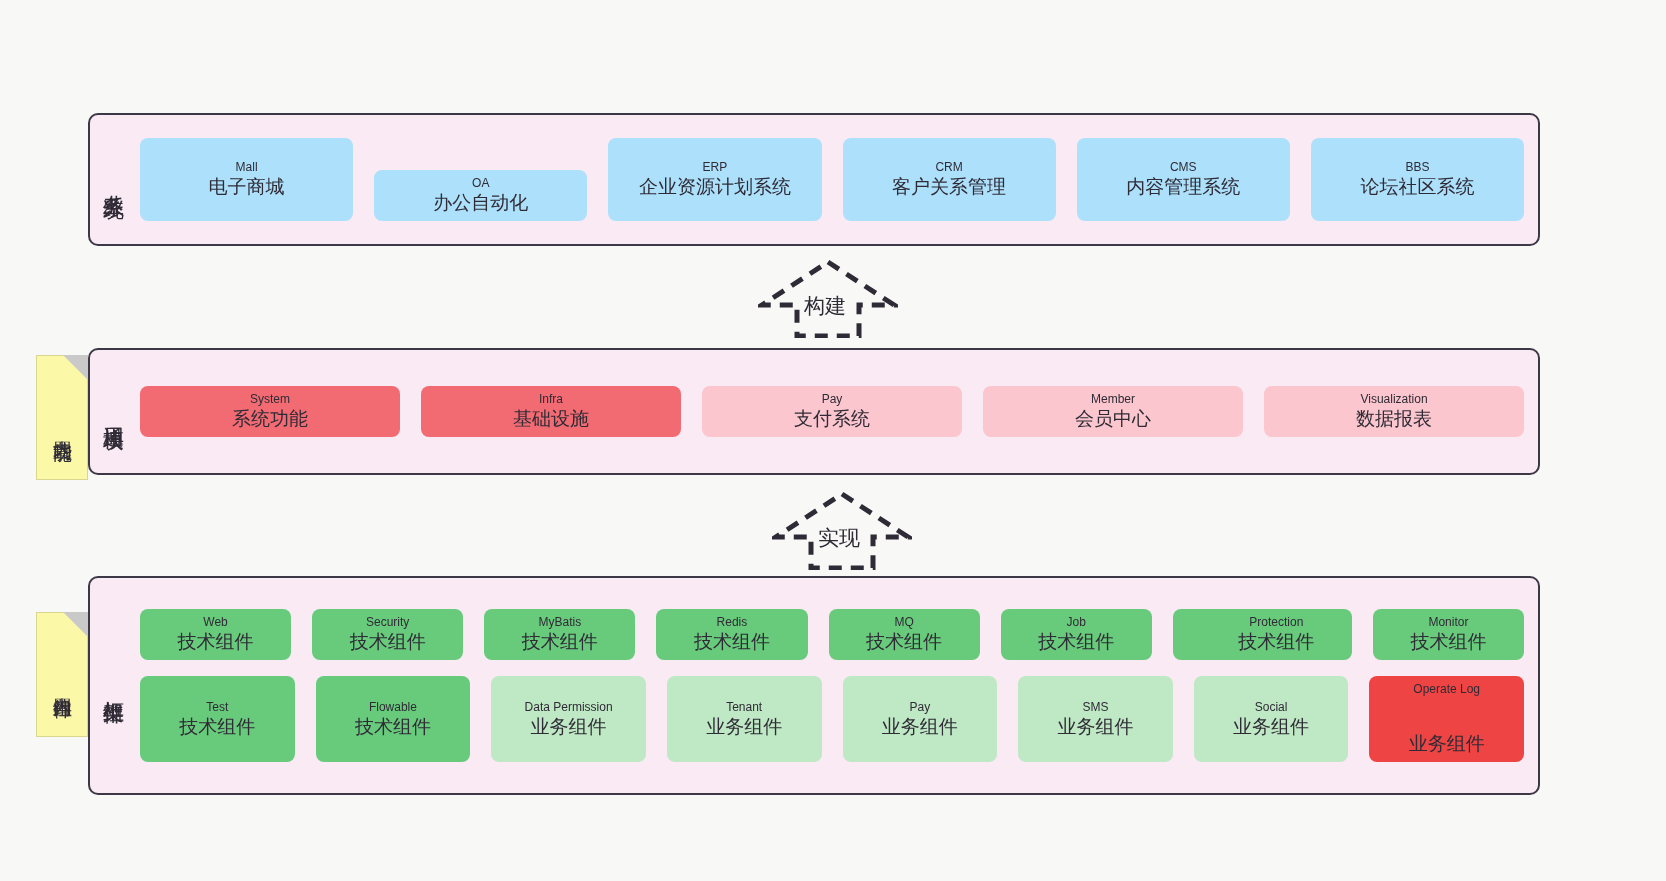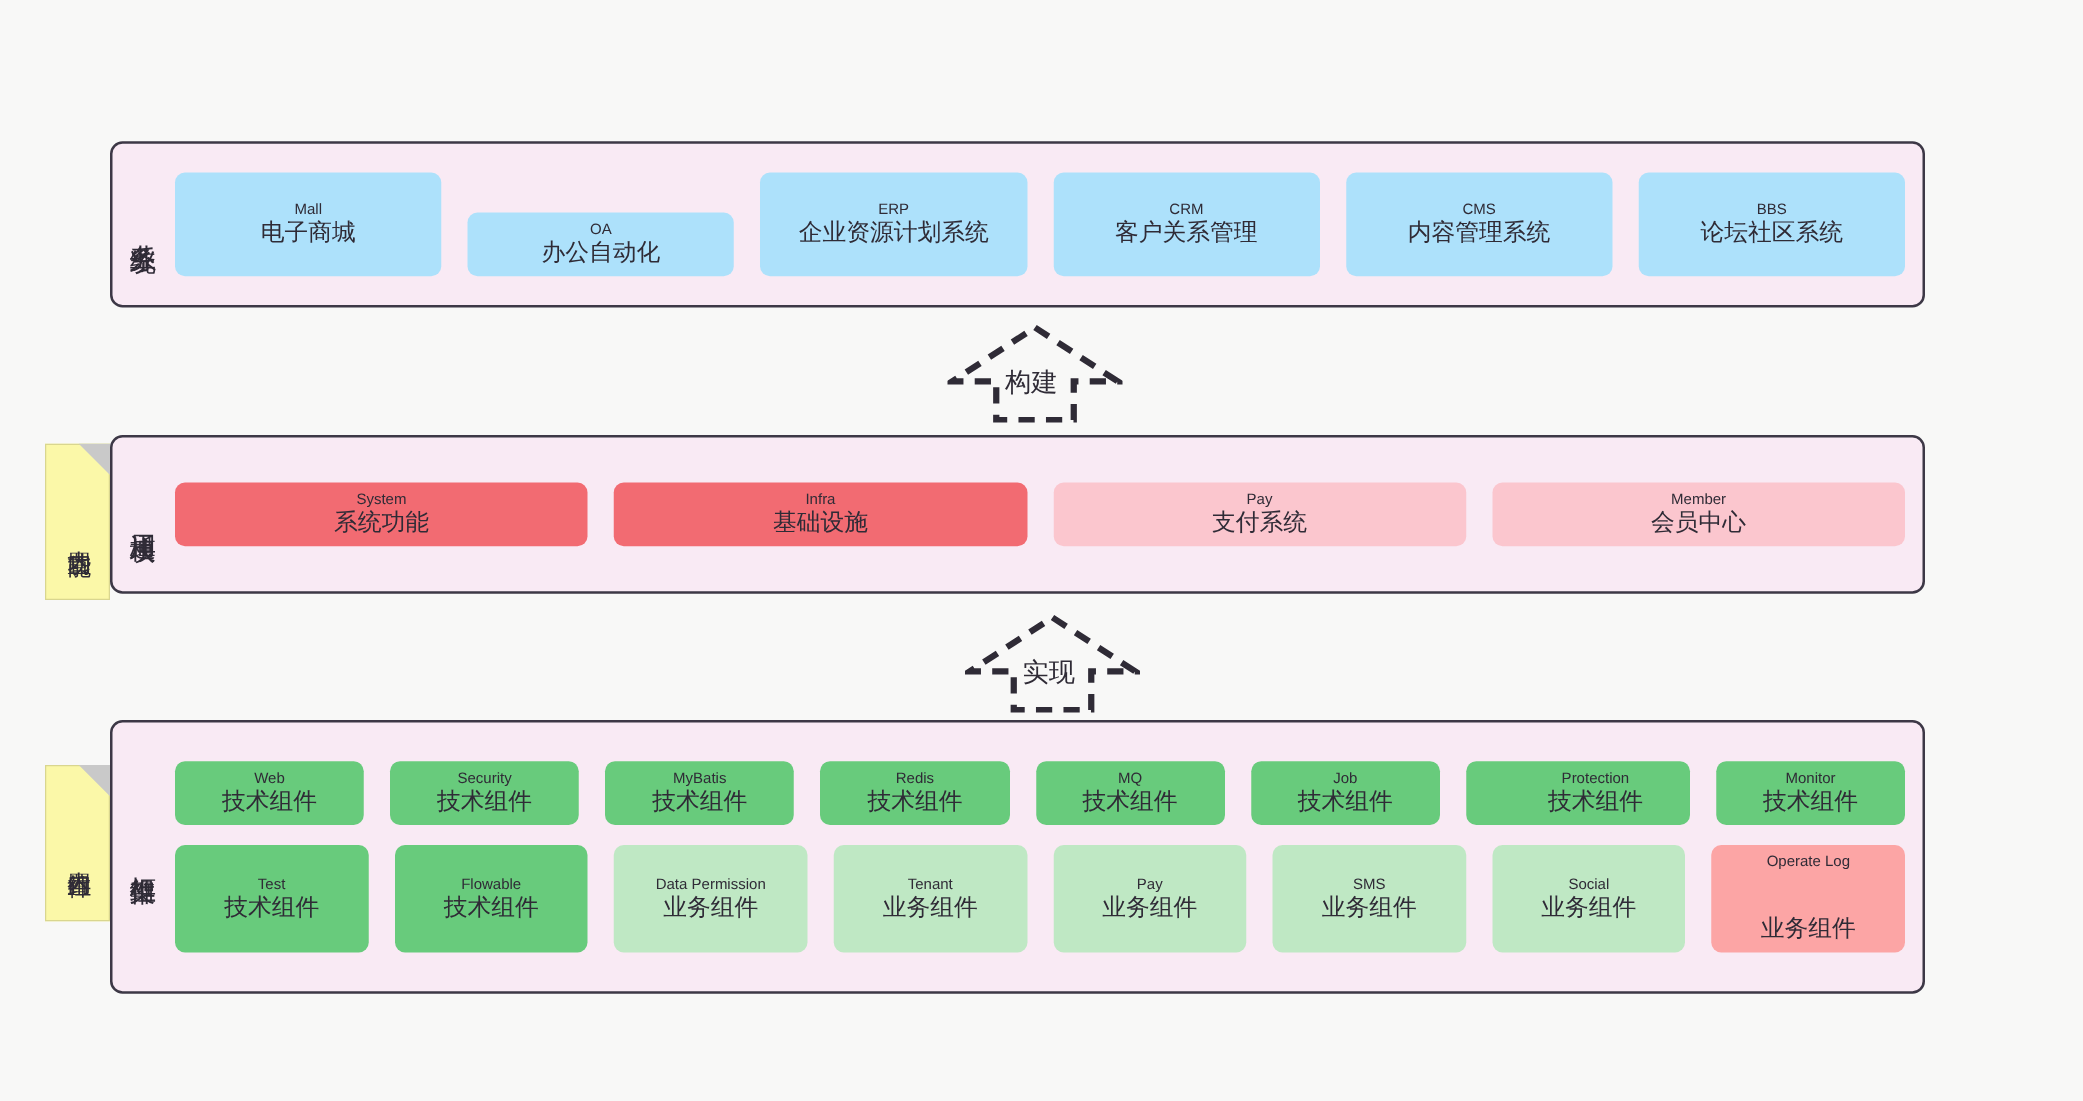--- a/index.html
+++ b/index.html
@@ -159,20 +159,24 @@
             <div class="cn">基础设施</div>
           </div>
           <div class="card" style="background: rgb(251, 198, 206);">
             <div class="en">Pay</div>
             <div class="cn">支付系统</div>
           </div>
           <div class="card" style="background: rgb(251, 198, 206);">
             <div class="en">Member</div>
             <div class="cn">会员中心</div>
           </div>
+          <div class="card" style="background: rgb(251, 198, 206);">
+            <div class="en">Visualization</div>
+            <div class="cn">数据报表</div>
+          </div>
         </div>
     </div>
   </div>
 
   <div class="arrow" style="left:772px; top:490px; width:140px; height:80px;">
     <svg width="140" height="80" viewBox="0 0 140 80">
       <path d="M70 4 L136 47 L101 47 L101 78 L39 78 L39 47 L4 47 Z" fill="none" stroke="#2f2b36" stroke-width="5" stroke-dasharray="13,9" stroke-linejoin="miter"></path>
     </svg>
     <span class="arrow-label" style="left:46px; top:34px;">实现</span>
   </div>
@@ -240,21 +244,21 @@
             <div class="cn">业务组件</div>
           </div>
           <div class="card" style="background: rgb(191, 232, 196);">
             <div class="en">SMS</div>
             <div class="cn">业务组件</div>
           </div>
           <div class="card" style="background: rgb(191, 232, 196);">
             <div class="en">Social</div>
             <div class="cn">业务组件</div>
           </div>
-          <div class="card" style="background: #fca5a5; gap: 35px;">
+          <div class="card" style="background: #ef4444; gap: 35px;">
             <div class="en">Operate Log</div>
             <div class="cn">业务组件</div>
           </div>
         </div>
     </div>
   </div>
 
 </div>
 
 </body></html>

